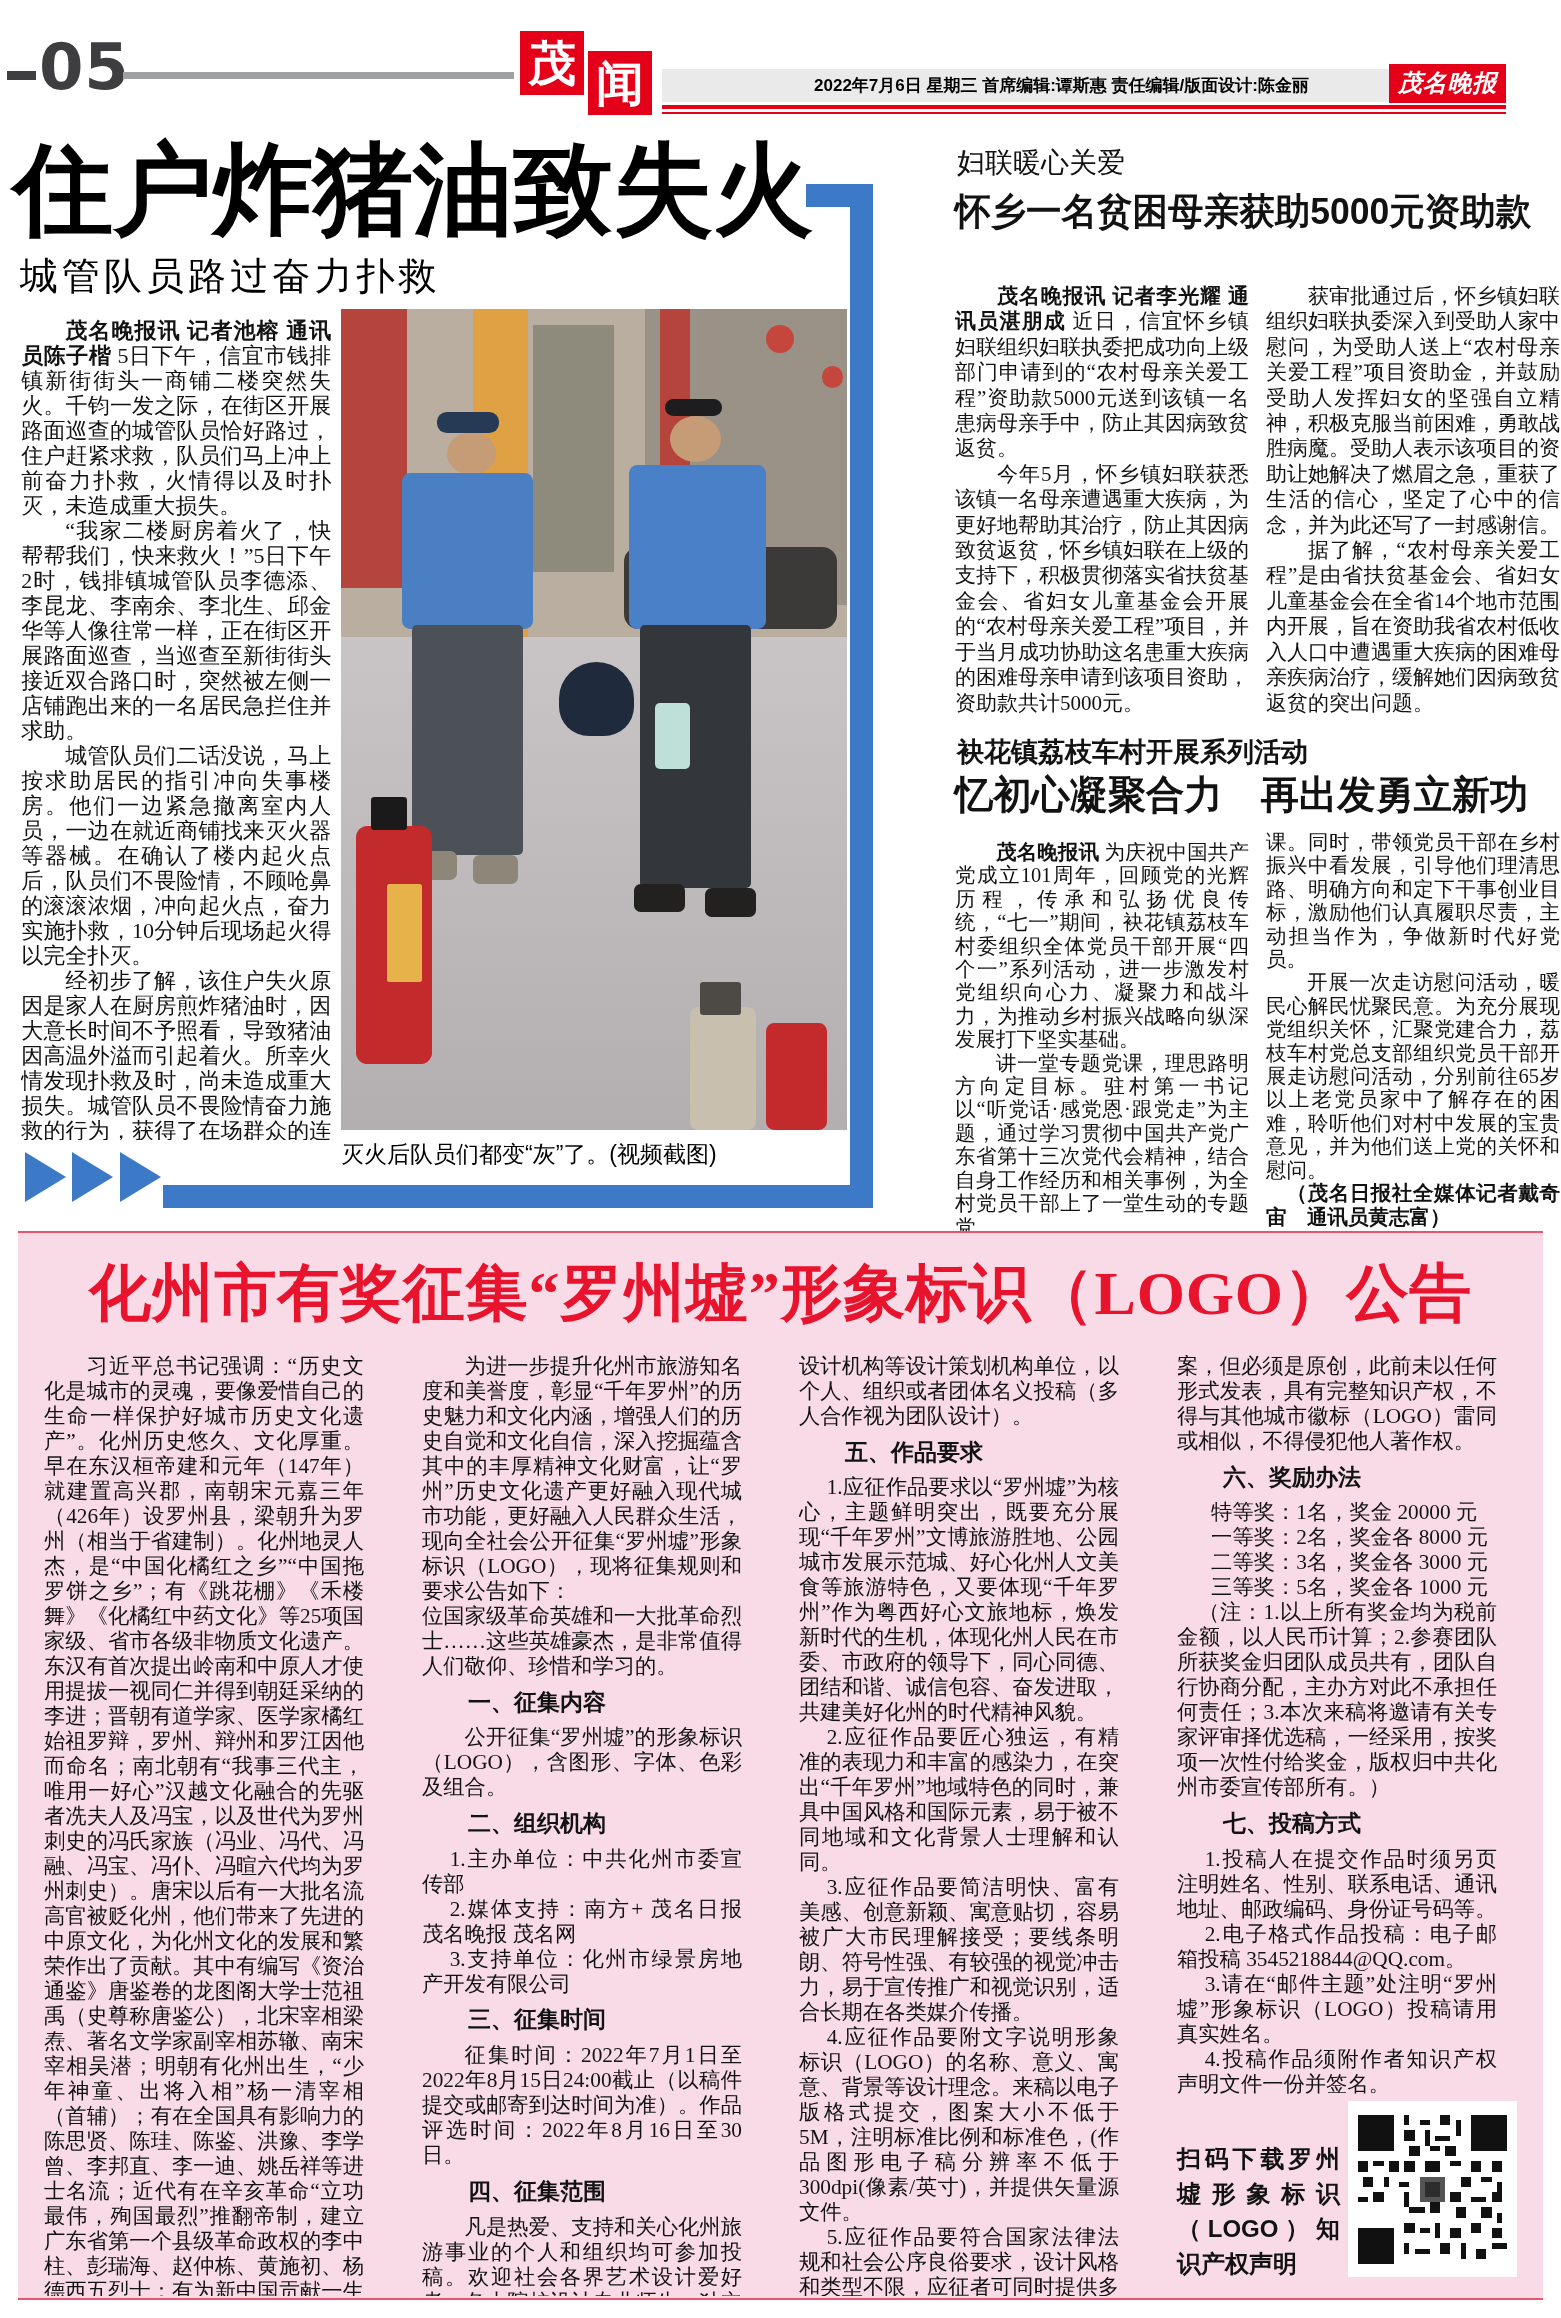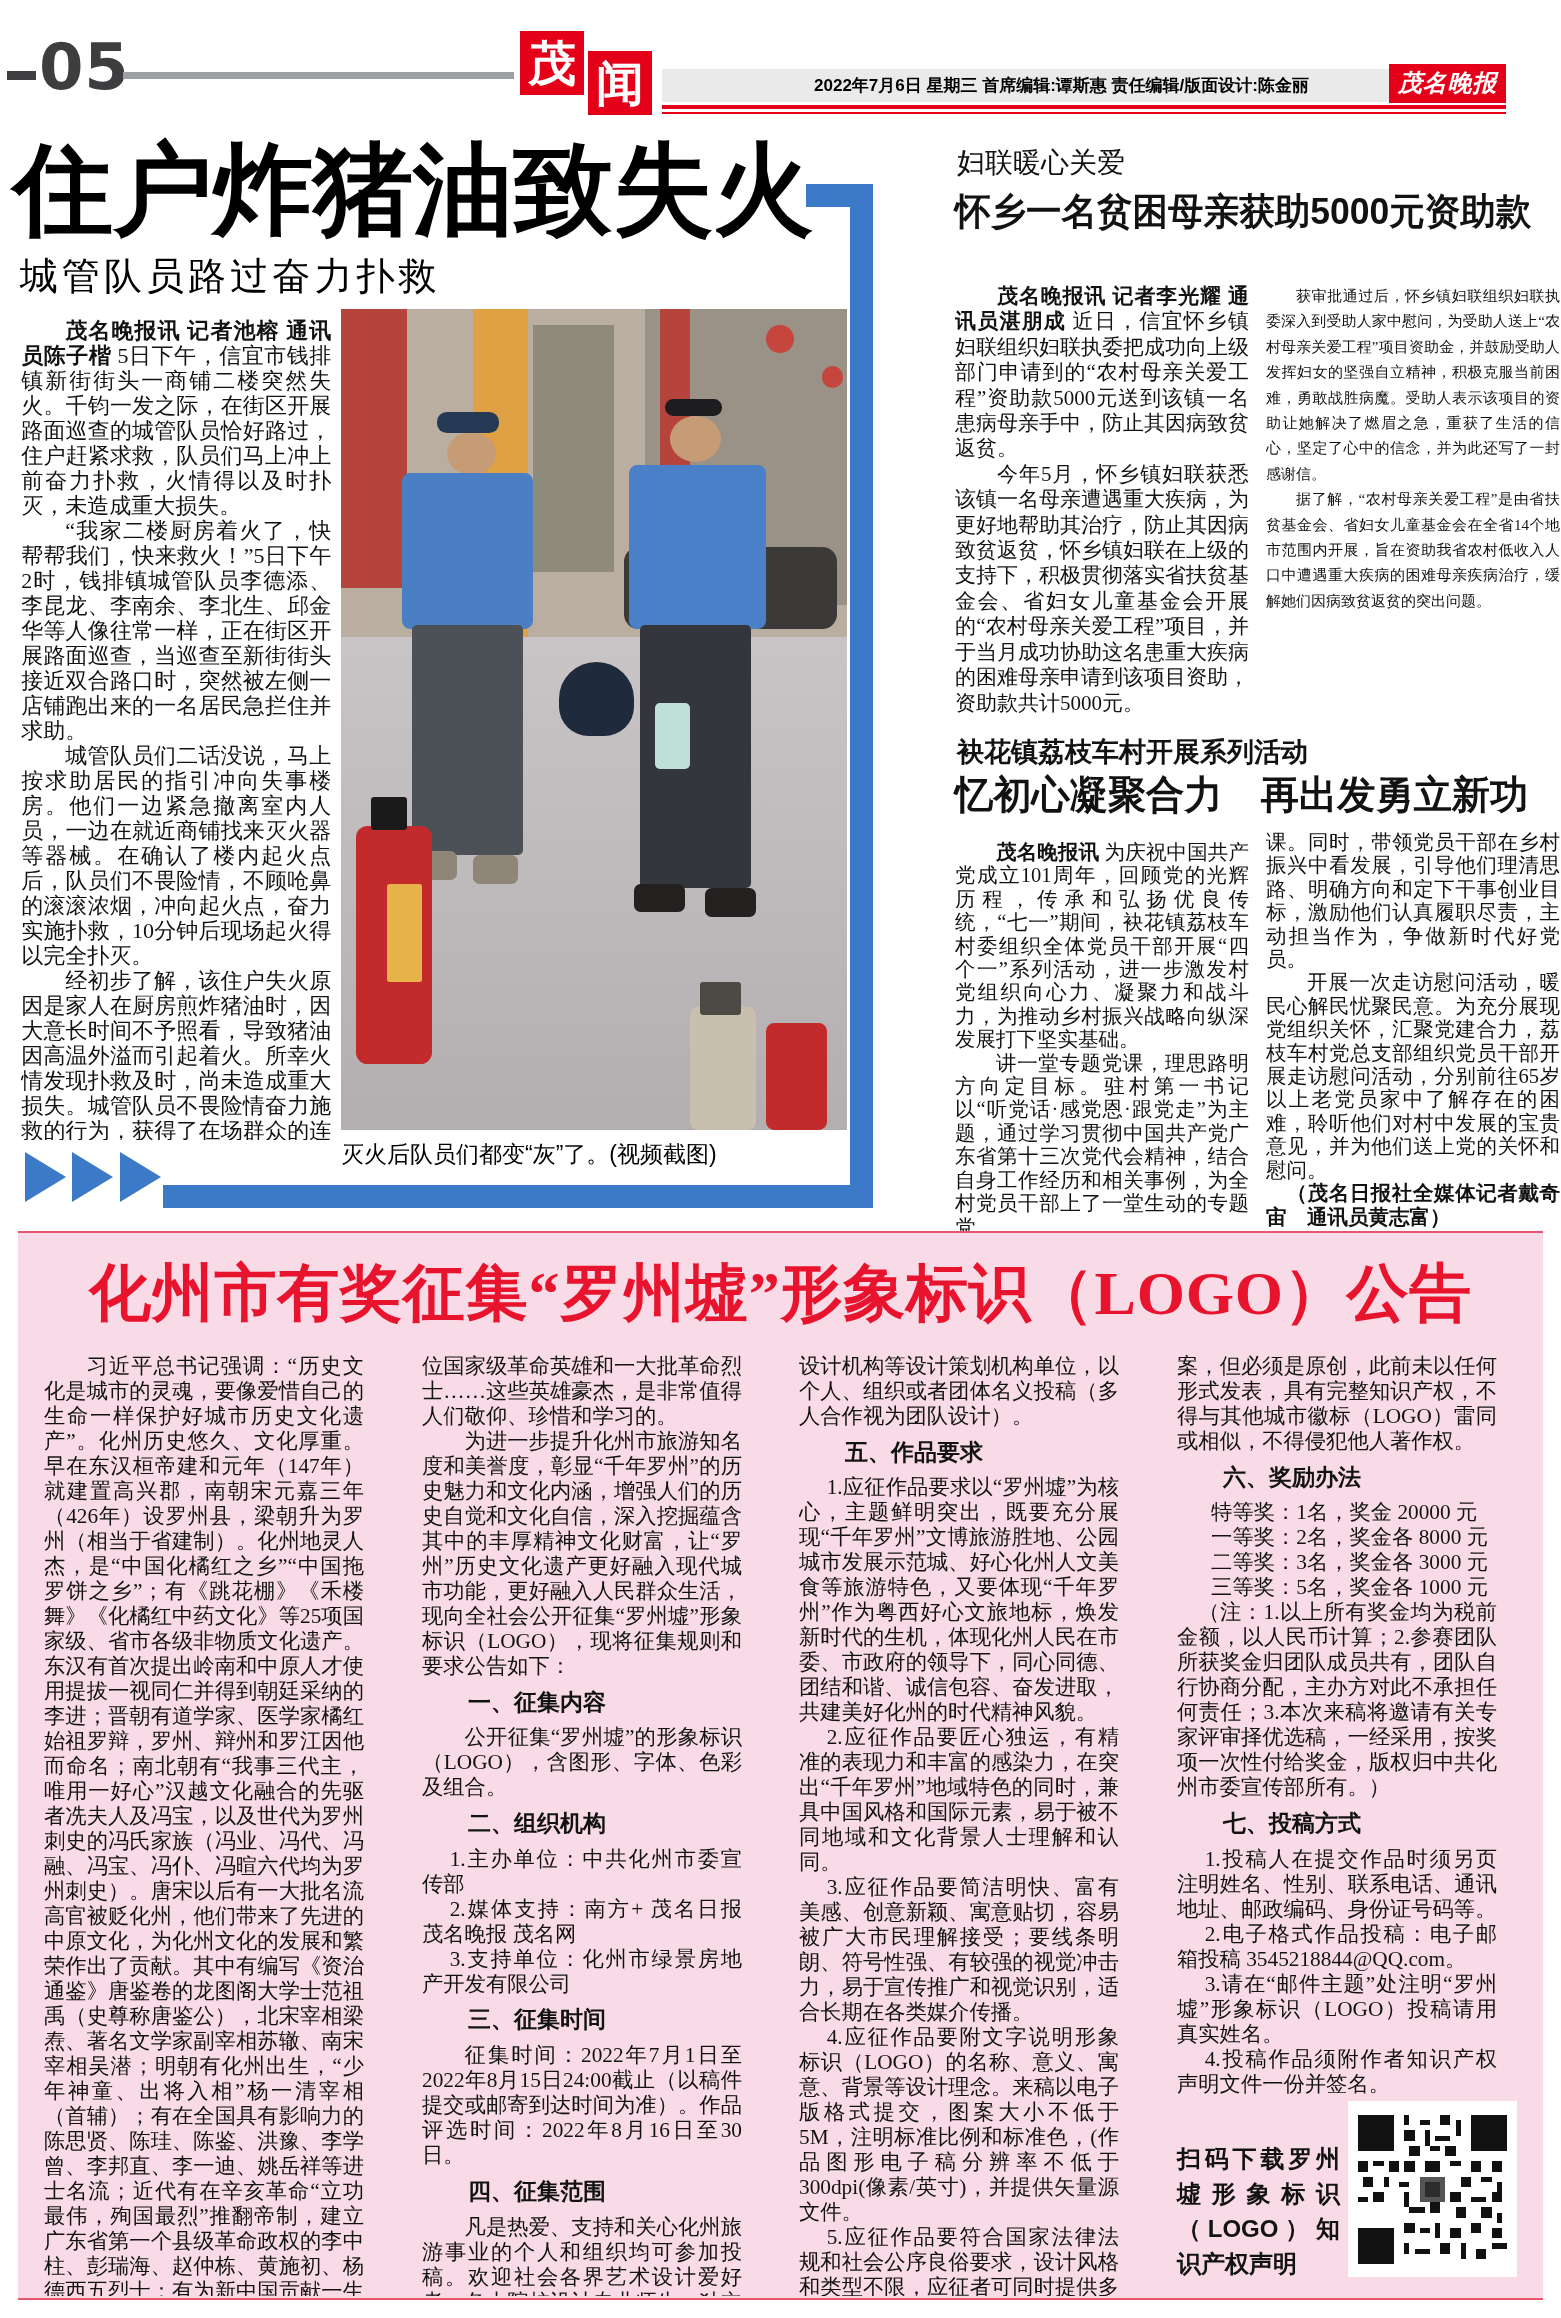--- a/index.html
+++ b/index.html
@@ -53,21 +53,21 @@
            background:linear-gradient(#b9ae9f 0%,#b9ae9f 40%,#c9c5c6 40%,#b3afb0 100%); }
   .photo div { position:absolute; }
   .caption { left:341px; top:1139px; width:492px; text-align:left; font-size:23px; font-weight:500;
              font-family:"Liberation Sans","DejaVu Sans",sans-serif; color:#000; }
 
   
   .kickerA { left:957px; top:144px; font-size:28px; font-weight:400; }
   .headA { left:955px; top:187px; font-size:37px; font-weight:700; white-space:nowrap;
            transform:scaleX(.96); transform-origin:left; }
   .artA-L { left:955px; top:284px; width:294px; height:445px; font-size:21px; line-height:25.4px; }
-  .artA-R { left:1266px; top:284px; width:294px; height:445px; font-size:15px; line-height:25.4px; }
+  .artA-R { left:1266px; top:284px; width:294px; height:445px; font-size:21px; line-height:25.4px; }
   .kickerB { left:957px; top:734px; font-size:27px; font-weight:700; }
   .headB { left:955px; top:768px; font-size:39px; font-weight:700; white-space:nowrap;
            transform:scaleX(.98); transform-origin:left; }
   .artB-L { left:955px; top:831px; width:294px; height:399px; font-size:20.5px; line-height:23.4px;margin-top:10px; }
   .artB-R { left:1266px; top:831px; width:294px; height:399px; font-size:20.5px; line-height:23.4px; }
 
   
   .ann-box { left:18px; top:1231px; width:1525px; height:1069px; background:#f8dbe6;
              border-top:2.5px solid #e8556e; border-bottom:2.5px solid #e8556e; }
   .ann-headline { left:18px; top:1251px; width:1525px; text-align:center; color:#e8142e;
@@ -179,22 +179,22 @@
 
 <div class="abs ann-box"></div>
 <h1 class="abs ann-headline">化州市有奖征集“罗州墟”形象标识（LOGO）公告</h1>
 
 <div class="abs ann-col c1">
 
 <p class="para"><span>习近平总书记强调：“历史文化是城市的灵魂，要像爱惜自己的生命一样保护好城市历史文化遗产”。化州历史悠久、文化厚重。早在东汉桓帝建和元年（147年）就建置高兴郡，南朝宋元嘉三年（426年）设罗州县，梁朝升为罗州（相当于省建制）。化州地灵人杰，是“中国化橘红之乡”“中国拖罗饼之乡”；有《跳花棚》《禾楼舞》《化橘红中药文化》等25项国家级、省市各级非物质文化遗产。东汉有首次提出岭南和中原人才使用提拔一视同仁并得到朝廷采纳的李进；晋朝有道学家、医学家橘红始祖罗辩，罗州、辩州和罗江因他而命名；南北朝有“我事三代主，唯用一好心”汉越文化融合的先驱者冼夫人及冯宝，以及世代为罗州刺史的冯氏家族（冯业、冯代、冯融、冯宝、冯仆、冯暄六代均为罗州刺史）。唐宋以后有一大批名流高官被贬化州，他们带来了先进的中原文化，为化州文化的发展和繁荣作出了贡献。其中有编写《资治通鉴》唐鉴卷的龙图阁大学士范祖禹（史尊称唐鉴公），北宋宰相梁焘、著名文学家副宰相苏辙、南宋宰相吴潜；明朝有化州出生，“少年神童、出将入相”杨一清宰相（首辅）；有在全国具有影响力的陈思贤、陈珪、陈鉴、洪豫、李学曾、李邦直、李一迪、姚岳祥等进士名流；近代有在辛亥革命“立功最伟，殉国最烈”推翻帝制，建立广东省第一个县级革命政权的李中柱、彭瑞海、赵仲栋、黄施初、杨德西五烈士；有为新中国贡献一生的彭中英、陈肇基等革命先驱；有李卡等13</span></p>
   </div>
 <div class="abs ann-col c2">
 
-<p class="para cont"><span>位国家级革命英雄和一大批革命烈士……这些英雄豪杰，是非常值得人们敬仰、珍惜和学习的。</span></p>
-    <p class="para"><span>为进一步提升化州市旅游知名度和美誉度，彰显“千年罗州”的历史魅力和文化内涵，增强人们的历史自觉和文化自信，深入挖掘蕴含其中的丰厚精神文化财富，让“罗州”历史文化遗产更好融入现代城市功能，更好融入人民群众生活，现向全社会公开征集“罗州墟”形象标识（LOGO），现将征集规则和要求公告如下：</span></p>
+<p class="para"><span>为进一步提升化州市旅游知名度和美誉度，彰显“千年罗州”的历史魅力和文化内涵，增强人们的历史自觉和文化自信，深入挖掘蕴含其中的丰厚精神文化财富，让“罗州”历史文化遗产更好融入现代城市功能，更好融入人民群众生活，现向全社会公开征集“罗州墟”形象标识（LOGO），现将征集规则和要求公告如下：</span></p>
+    <p class="para cont"><span>位国家级革命英雄和一大批革命烈士……这些英雄豪杰，是非常值得人们敬仰、珍惜和学习的。</span></p>
     <p class="para sec"><span>一、征集内容</span></p>
     <p class="para"><span>公开征集“罗州墟”的形象标识（LOGO），含图形、字体、色彩及组合。</span></p>
     <p class="para sec"><span>二、组织机构</span></p>
     <p class="para item"><span>1.主办单位：中共化州市委宣传部</span></p>
     <p class="para item"><span>2.媒体支持：南方+ 茂名日报 茂名晚报 茂名网</span></p>
     <p class="para item"><span>3.支持单位：化州市绿景房地产开发有限公司</span></p>
     <p class="para sec"><span>三、征集时间</span></p>
     <p class="para"><span>征集时间：2022年7月1日至2022年8月15日24:00截止（以稿件提交或邮寄到达时间为准）。作品评选时间：2022年8月16日至30日。</span></p>
     <p class="para sec"><span>四、征集范围</span></p>
     <p class="para"><span>凡是热爱、支持和关心化州旅游事业的个人和组织均可参加投稿。欢迎社会各界艺术设计爱好者、各大院校设计专业师生、独立设计师、专业</span></p>

